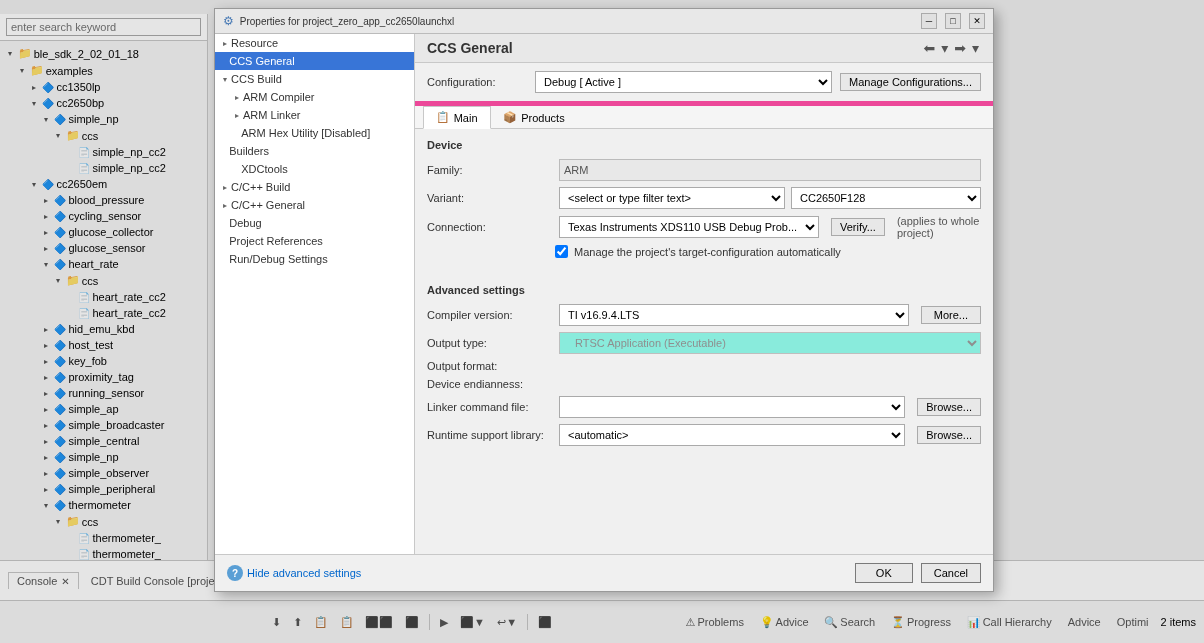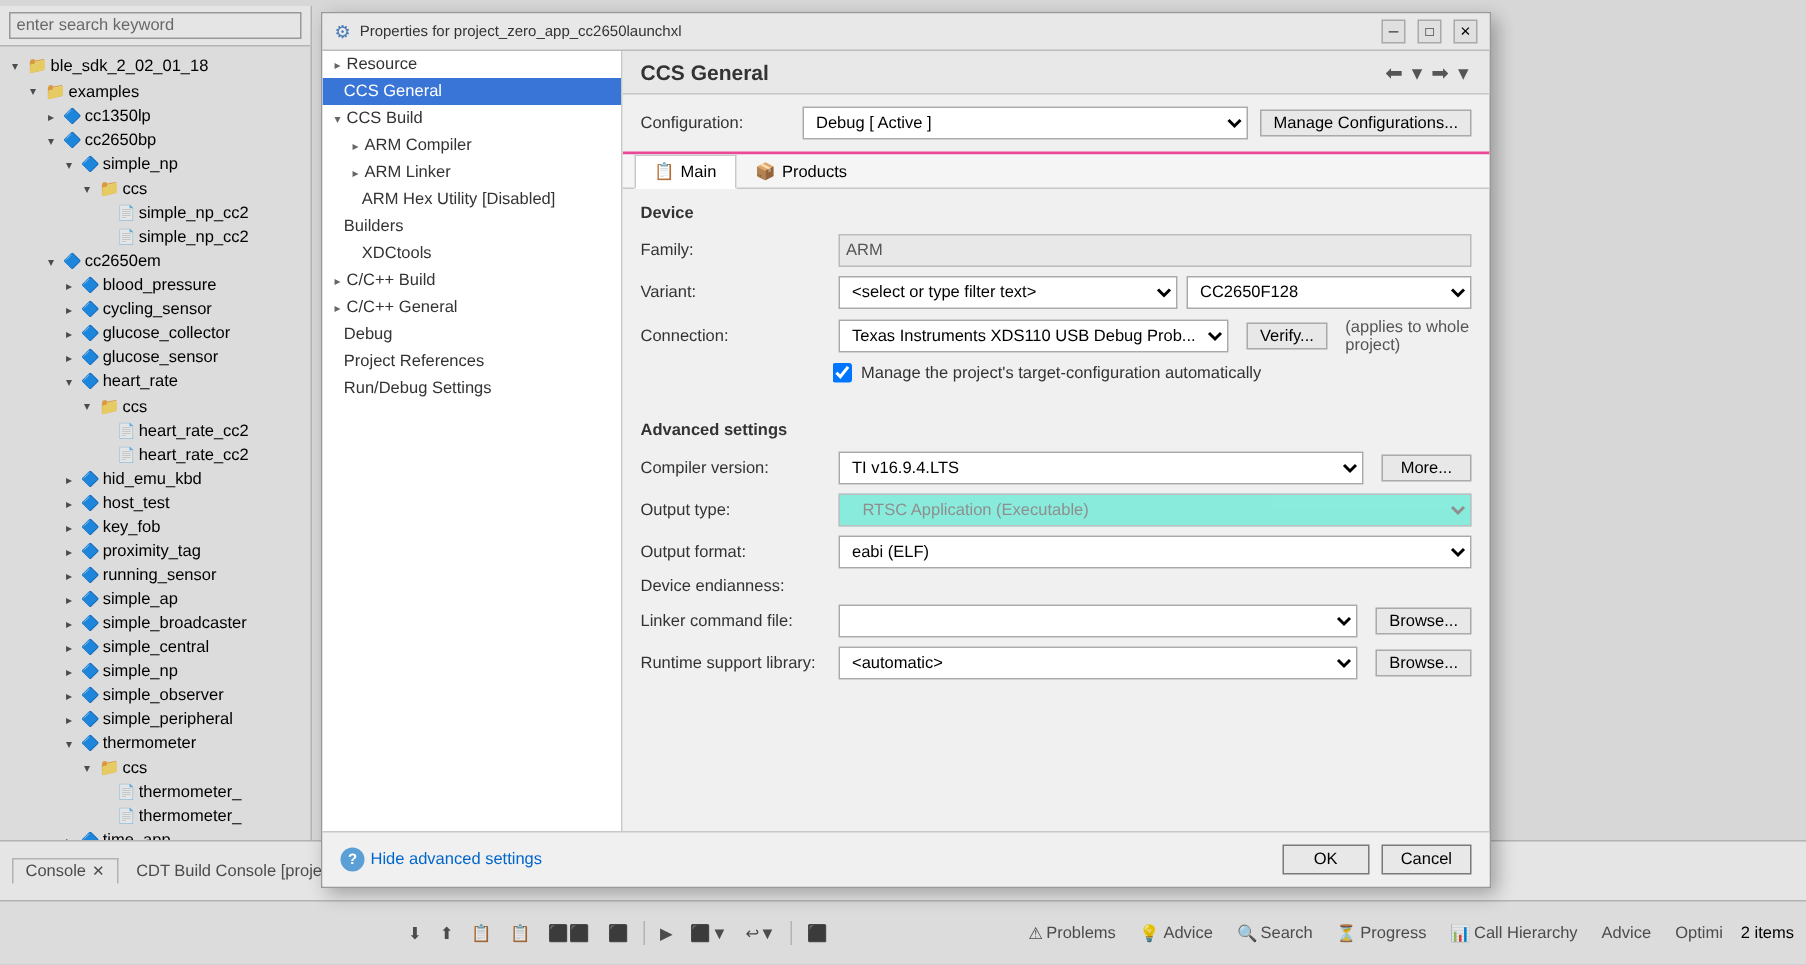--- a/index.html
+++ b/index.html
@@ -19,21 +19,21 @@
       width: 1204px;
       height: 643px;
       background: #f0f0f0;
       display: flex;
       flex-direction: column;
     }
 
     
     .left-panel {
       position: absolute;
-      top: 4px; left: 0;
+      top: 14px; left: 0;
       width: 208px;
       height: 600px;
       background: #f5f5f5;
       border-right: 1px solid #c8c8c8;
       overflow: hidden;
     }
 
     .search-bar {
       padding: 4px 6px;
       border-bottom: 1px solid #c8c8c8;
@@ -266,21 +266,21 @@
       color: #555;
       padding: 0 2px;
     }
 
     
     .config-row {
       display: flex;
       align-items: center;
       padding: 8px 12px;
       gap: 8px;
-      border-bottom: 2px solid #ec4899;
+      border-bottom: 5px solid #ec4899;
     }
 
     .config-label {
       font-size: 11px;
       color: #333;
       width: 100px;
       flex-shrink: 0;
     }
 
     .config-select {
@@ -1029,23 +1029,20 @@
 
               <div class="form-row">
                 <span class="form-label">Output type:</span>
                 <select class="form-select disabled" disabled="">
                   <option>RTSC Application (Executable)</option>
                 </select>
               </div>
 
               <div class="form-row">
                 <span class="form-label">Output format:</span>
-                <select class="form-select">
-                  <option>eabi (ELF)</option>
-                </select>
               </div>
 
               <div class="form-row">
                 <span class="form-label">Device endianness:</span>
               </div>
 
               <div class="form-row">
                 <span class="form-label">Linker command file:</span>
                 <select class="form-select white">
                   <option></option>

